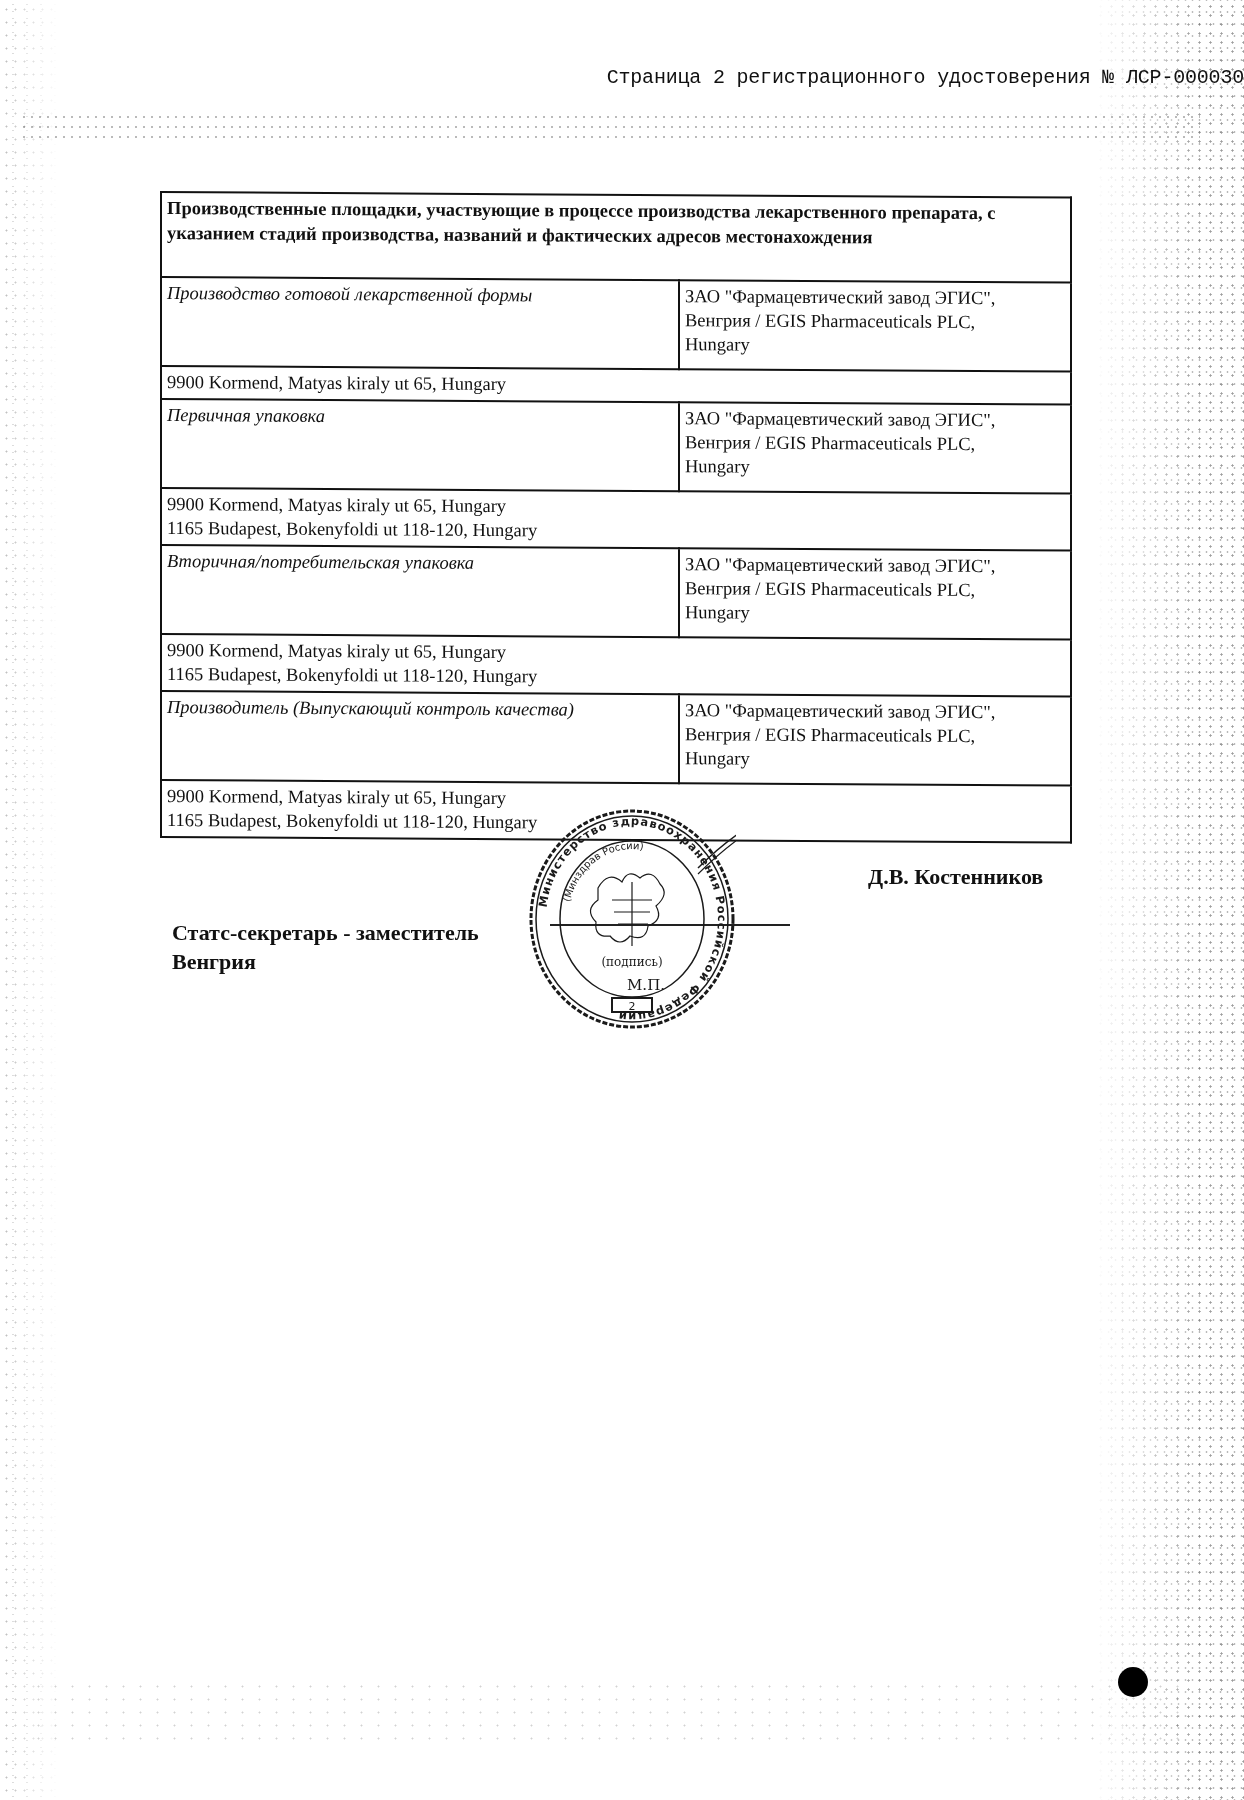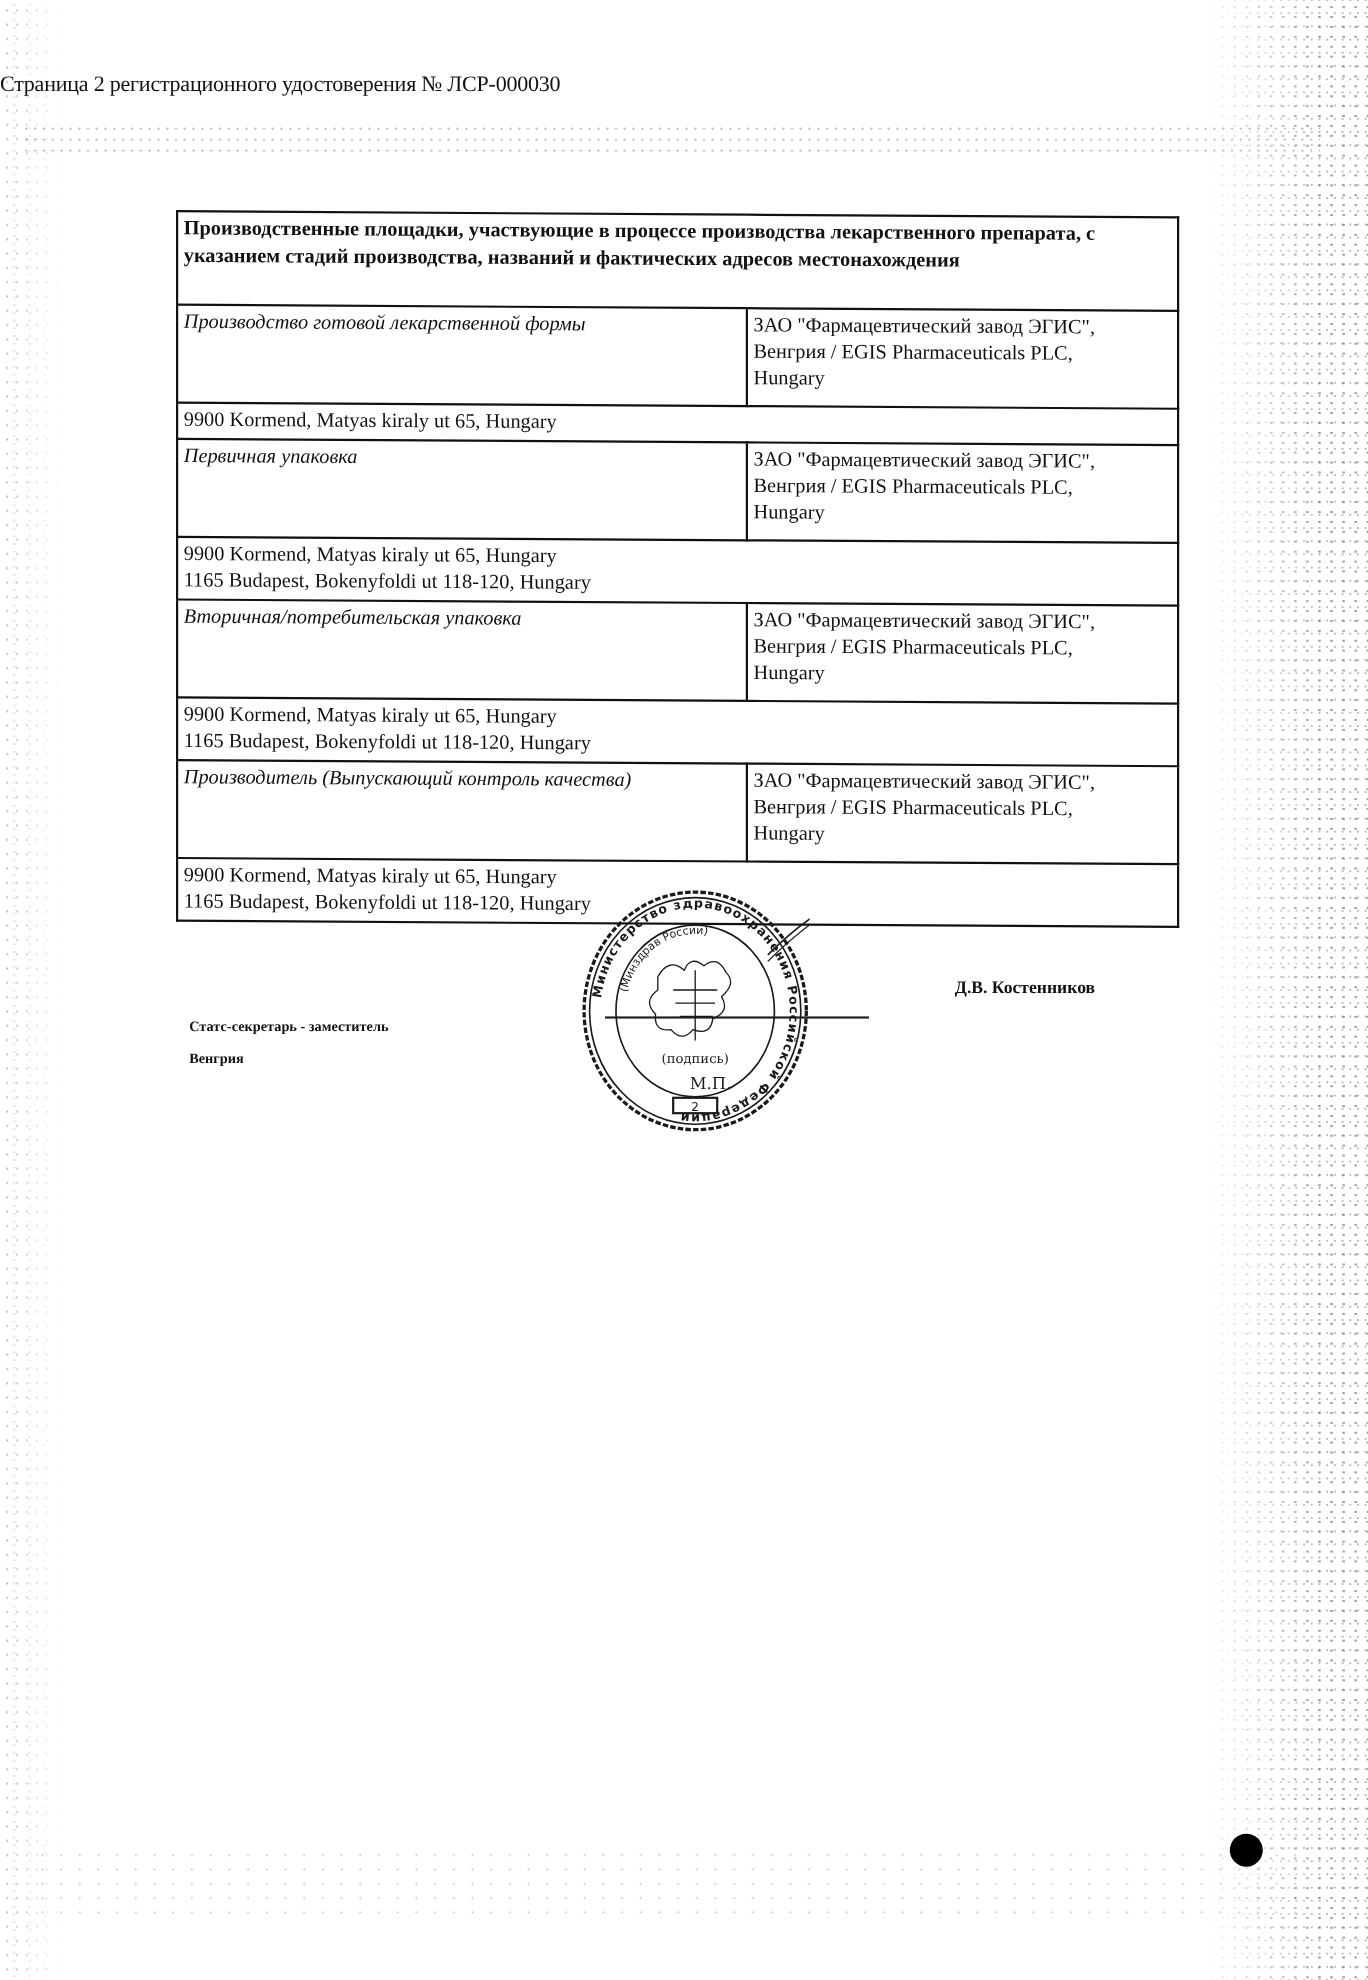--- a/index.html
+++ b/index.html
@@ -37,44 +37,44 @@
     opacity:0.45;
   }
   .noise-bottom {
     left:30px; top:1680px; width:1150px; height:70px;
     background-image: radial-gradient(circle, rgba(0,0,0,0.5) 0.8px, transparent 1.2px);
     background-size: 17px 13px;
     opacity:0.35;
   }
 
   .page-header {
-    position:absolute; top:66px; left:0; width:1244px; text-align:left;
-    font-size:20px; letter-spacing:-0.2px;
+    position:absolute; top:66px; left:0; width:1244px; text-align:right;
+    font-size:20px; letter-spacing:-0.2px;font-family:Liberation Mono, monospace;
   }
 
   .reg-table {
     position:absolute; left:160px; top:191px; width:912px;
     border-collapse:collapse; transform:skewY(0.35deg); transform-origin:left top;
   }
   .reg-table td {
     border:2px solid #111; vertical-align:top; padding:3px 5px 4px 5px;
     font-size:18.5px; line-height:24px;
   }
   .reg-table td.head { font-weight:bold; font-size:18.5px; line-height:25px; height:76px; }
   .reg-table td.stage { font-style:italic; width:506px; }
   .reg-table td.company { height:80px; }
   .reg-table td.addr { height:24px; }
   .reg-table td.addr2 { height:48px; }
   .addr-line { display:block; }
 
   .signer-title {
-    position:absolute; left:172px; top:918px; font-weight:bold; font-size:13px; line-height:29px;
+    position:absolute; left:172px; top:918px; font-weight:bold; font-size:22px; line-height:29px;
   }
   .signer-name {
-    position:absolute; left:868px; top:890px; font-weight:bold; font-size:16px;
+    position:absolute; left:868px; top:864px; font-weight:bold; font-size:22px;
   }
   .sign-line {
     position:absolute; left:550px; top:924px; width:240px; height:2px; background:#222;
   }
 
   .stamp {
     position:absolute; left:528px; top:808px; width:208px; height:222px;
   }
   .stamp svg { width:100%; height:100%; }
 

